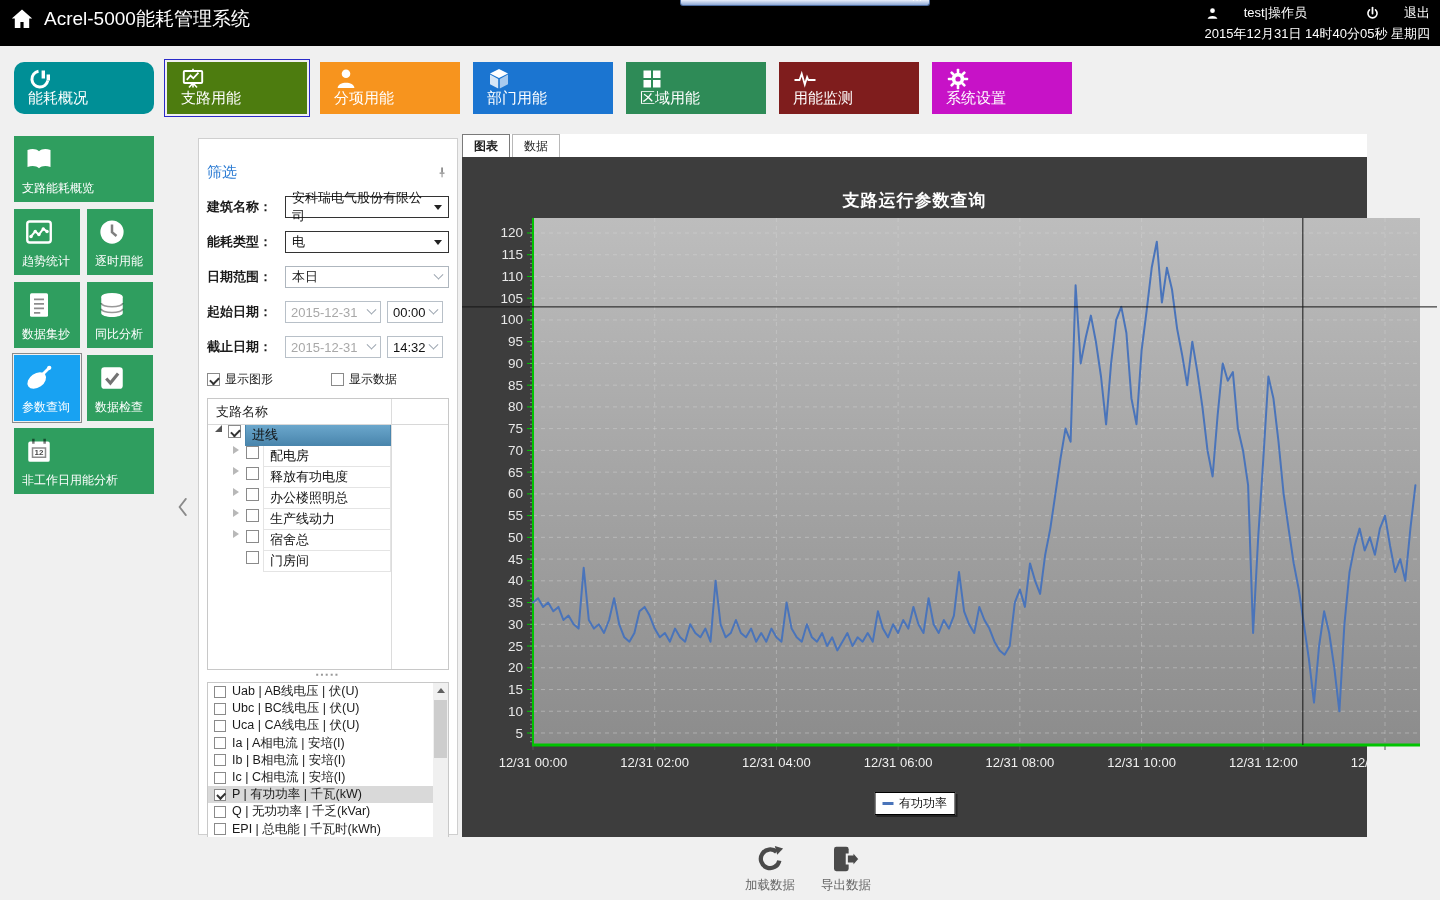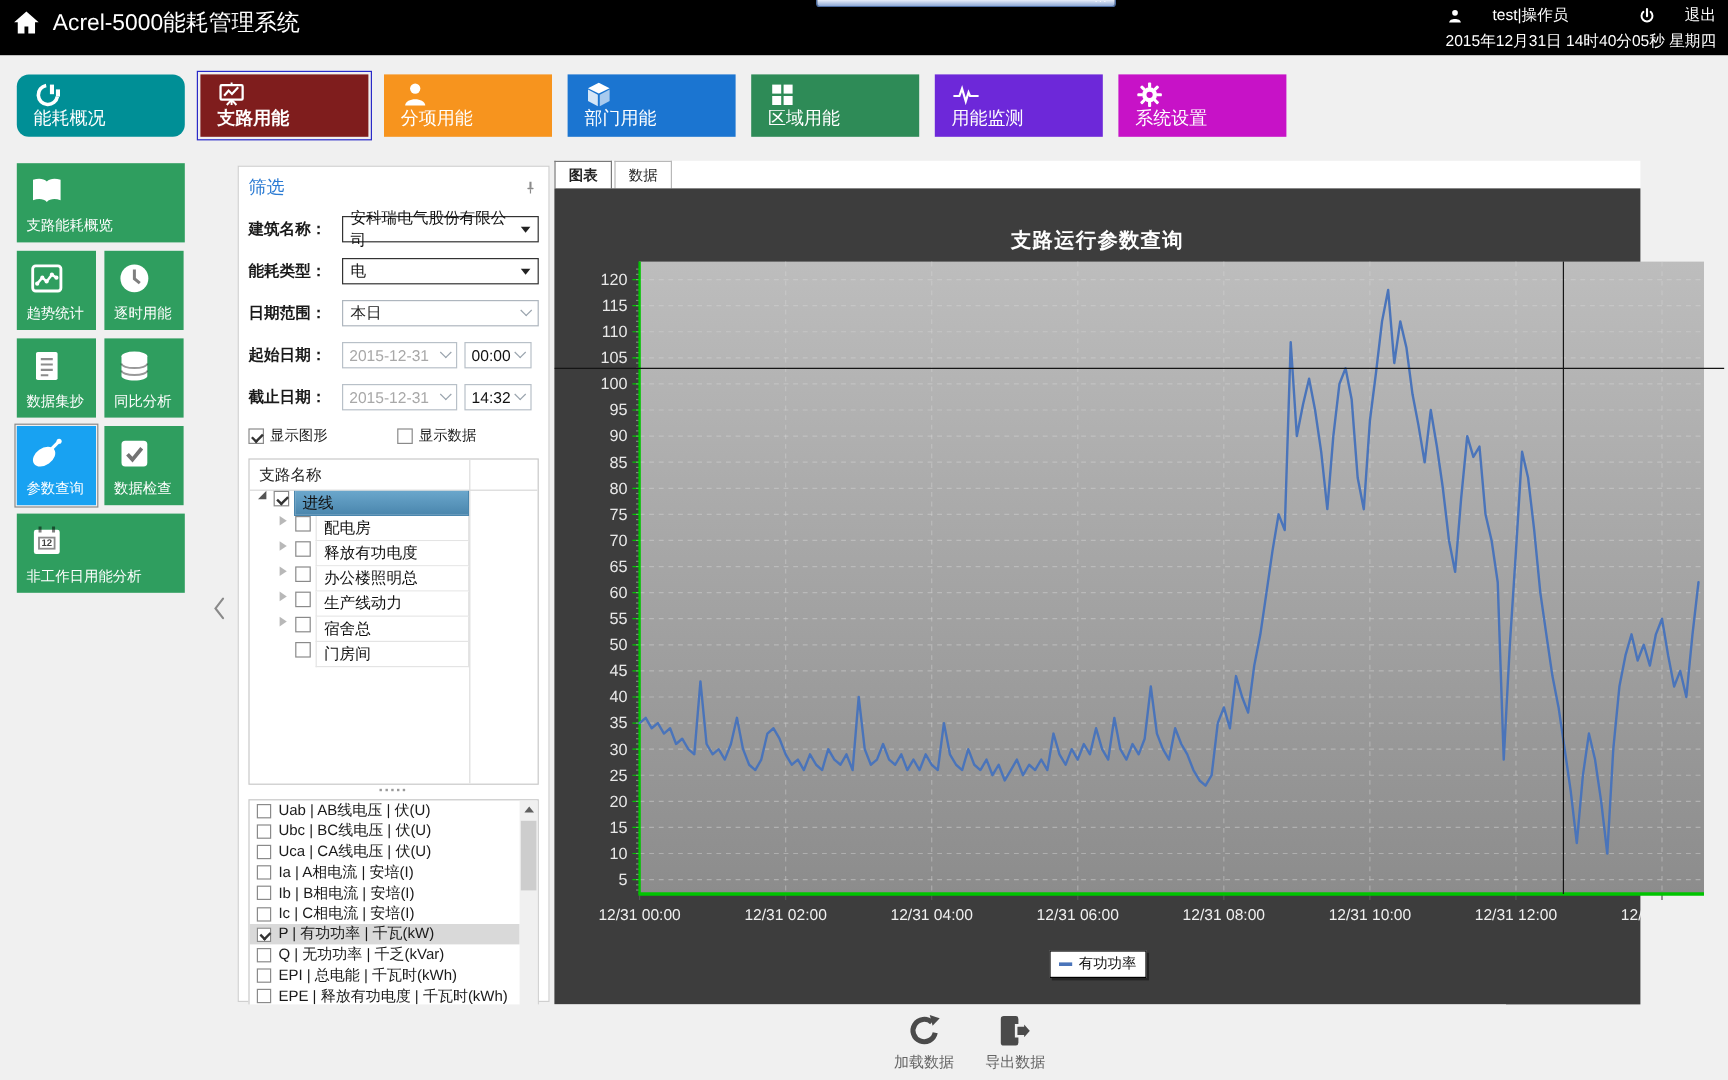--- a/index.html
+++ b/index.html
@@ -25,21 +25,21 @@
   
   .sidebar { position:absolute; left:14px; top:136px; width:140px; display:flex; flex-wrap:wrap; gap:7px; }
   .side-tile { background:#2f9e5f; color:#fff; width:66px; height:66px; position:relative; cursor:pointer;
     display:flex; flex-direction:column; align-items:flex-start; padding:8px 0 0 10px; }
   .side-tile.wide { width:140px; }
   .side-tile.sel { background:#18a2f2; outline:1px solid #8a8a8a; outline-offset:1px; }
   .side-tile .lbl { position:absolute; left:8px; bottom:5px; font-size:12px; white-space:nowrap; }
   .collapse { position:absolute; left:172px; top:496px; cursor:pointer; }
   
   .filter-card { position:absolute; left:198px; top:138px; width:260px; height:697px;
-    background:#fff; border:1px solid #cfcfcf; padding:8px 8px 0 8px; }
+    background:#fff; border:1px solid #cfcfcf; padding:24px 8px 0 8px; }
   .filter-head { display:flex; justify-content:space-between; align-items:center; margin-bottom:14px; }
   .filter-title { color:#2b7bd3; font-size:15px; }
   .frow { display:flex; align-items:center; margin-bottom:13px; gap:6px; }
   .frow .flabel { width:72px; font-size:13px; font-weight:600; color:#1a1a1a; flex:none; }
   .combo { flex:1; height:22px; border:1px solid #333; background:#fff; display:flex; align-items:center;
     padding:0 6px; font-size:13px; color:#111; cursor:pointer; }
   .combo .sp { flex:1; }
   .tri { width:0; height:0; border-left:4px solid transparent; border-right:4px solid transparent; border-top:5px solid #222; }
   .combo2 { flex:1; height:22px; border:1px solid #aeb6be; background:#fff; display:flex; align-items:center;
     padding:0 6px; font-size:13px; color:#222; cursor:pointer; }
@@ -139,21 +139,21 @@
 </div>
 
 <div class="nav-row" id="nav-row">
     <div class="nav-tile" style="background: rgb(0, 143, 150); border-radius: 10px;"><span class="icon" style="width: 24px; height: 24px; color: rgb(255, 255, 255);">
         <svg width="24" height="24" viewBox="0 0 24 24" fill="currentColor">
           <path d="M10.5 4.2a8 8 0 1 0 9.3 9.3" stroke="currentColor" stroke-width="3" fill="none"></path>
           <rect x="13.6" y="3.5" width="3.4" height="8"></rect>
           <rect x="18.6" y="7.5" width="3.4" height="6"></rect>
         </svg>
       </span><span class="lbl">能耗概况</span></div>
-    <div class="nav-tile sel" style="background: #7f1d1d; font-weight: bold;"><span class="icon" style="width: 24px; height: 24px; color: rgb(255, 255, 255);">
+    <div class="nav-tile sel" style="background: #4d7c0f;"><span class="icon" style="width: 24px; height: 24px; color: rgb(255, 255, 255);">
         <svg width="24" height="24" viewBox="0 0 24 24" fill="currentColor">
           <path d="M12 1.8v2.2M12 16v4.5M8 20.5l4-4.5M16 20.5l-4-4.5" stroke="currentColor" stroke-width="1.6" fill="none"></path>
           <rect x="2.8" y="4" width="18.4" height="12" rx="1" fill="none" stroke="currentColor" stroke-width="1.9"></rect>
           <path d="M5.8 12.8l3.7-4.3 2.8 2.8 5.2-5.6" stroke="currentColor" stroke-width="1.8" fill="none"></path>
         </svg>
       </span><span class="lbl">支路用能</span></div>
     <div class="nav-tile" style="background: rgb(247, 148, 30);"><span class="icon" style="width: 24px; height: 24px; color: rgb(255, 255, 255);">
         <svg width="24" height="24" viewBox="0 0 24 24" fill="currentColor">
           <circle cx="12" cy="6.8" r="4.3"></circle>
           <path d="M3.6 21c.5-7 16.3-7 16.8 0z"></path>
@@ -167,21 +167,21 @@
         </svg>
       </span><span class="lbl">部门用能</span></div>
     <div class="nav-tile" style="background: rgb(46, 139, 87);"><span class="icon" style="width: 24px; height: 24px; color: rgb(255, 255, 255);">
         <svg width="24" height="24" viewBox="0 0 24 24" fill="currentColor">
           <rect x="3.5" y="3.5" width="7.5" height="7.5"></rect>
           <rect x="13" y="3.5" width="7.5" height="7.5"></rect>
           <rect x="3.5" y="13" width="7.5" height="7.5"></rect>
           <rect x="13" y="13" width="7.5" height="7.5"></rect>
         </svg>
       </span><span class="lbl">区域用能</span></div>
-    <div class="nav-tile" style="background: #6d28d9;"><span class="icon" style="width: 24px; height: 24px; color: rgb(255, 255, 255);">
+    <div class="nav-tile" style="background: #7f1d1d;"><span class="icon" style="width: 24px; height: 24px; color: rgb(255, 255, 255);">
         <svg width="24" height="24" viewBox="0 0 24 24" fill="currentColor">
           <path d="M1.5 13h5l2.2-6.2 3.1 10.7 2.3-7.5 1.3 3H22.5" stroke="currentColor" stroke-width="1.8" fill="none"></path>
         </svg>
       </span><span class="lbl">用能监测</span></div>
     <div class="nav-tile" style="background: rgb(199, 18, 199);"><span class="icon" style="width: 24px; height: 24px; color: rgb(255, 255, 255);">
         <svg width="24" height="24" viewBox="0 0 24 24" fill="currentColor">
           <path fill-rule="evenodd" d="M12 5.8a6.2 6.2 0 1 0 0 12.4 6.2 6.2 0 0 0 0-12.4zm0 3.6a2.6 2.6 0 1 1 0 5.2 2.6 2.6 0 0 1 0-5.2z"></path>
           <rect x="10.7" y="1.8" width="2.6" height="4.6" rx="0.8" transform="rotate(0 12 12)"></rect>
           <rect x="10.7" y="1.8" width="2.6" height="4.6" rx="0.8" transform="rotate(45 12 12)"></rect>
           <rect x="10.7" y="1.8" width="2.6" height="4.6" rx="0.8" transform="rotate(90 12 12)"></rect>

